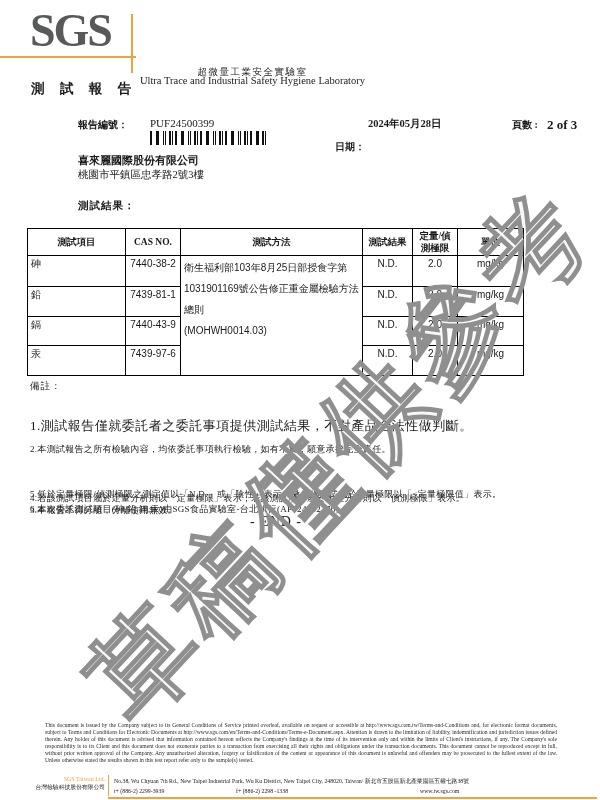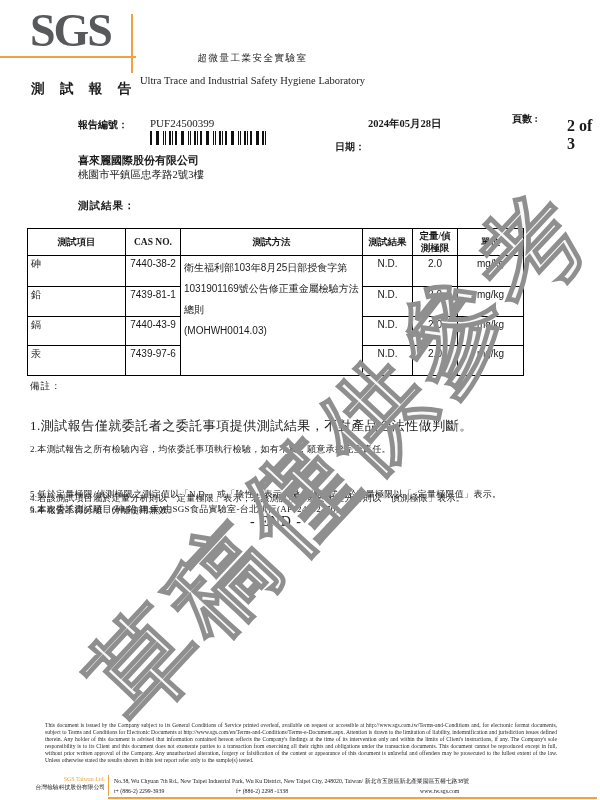--- a/index.html
+++ b/index.html
@@ -13,33 +13,33 @@
   .sans  { font-family:Liberation Serif, serif; }
   .abs { position:absolute; }
 
   
   .logo-text { left:30px; top:6px; font-size:46px; font-weight:bold;
     color:#58595b; letter-spacing:-2px; line-height:50px; }
   .logo-hline { left:0; top:56px; width:136px; height:2px; background:#efa23f; }
   .logo-vline { left:131px; top:14px; width:2px; height:59px; background:#efa23f; }
   .report-title-zh { left:31px; top:80px; font-size:13.5px; font-weight:bold;
     letter-spacing:6px; }
-  .lab-title-zh { left:100px; top:52px; width:305px; text-align:center;
+  .lab-title-zh { left:100px; top:66px; width:305px; text-align:center;
     font-size:9.5px; letter-spacing:1.5px; }
   .lab-title-en { left:100px; top:75px; width:305px; text-align:center;
     font-size:10.5px; color:#222; }
 
   
   .info-label { font-size:10px; font-weight:bold; }
   .lbl-number { left:78px; top:118px; }
   .val-number { left:150px; top:117px; font-size:11px; }
   .lbl-date { left:335px; top:118px;margin-top:22px; }
   .val-date { left:368px; top:117px; font-size:10.5px; font-weight:bold; }
-  .lbl-page { left:512px; top:112px; }
-  .val-page { left:567px; top:117px; font-size:16px; font-weight:bold; }
+  .lbl-page { left:512px; top:118px; }
+  .val-page { left:547px; top:117px; font-size:13px; font-weight:bold; }
 
   .barcode { left:150px; top:131px; width:116px; height:14px;
     background:repeating-linear-gradient(90deg,
       #111 0px,#111 1.5px,#fff 1.5px,#fff 2.5px,
       #111 2.5px,#111 3.2px,#fff 3.2px,#fff 6px,
       #111 6px,#111 8.5px,#fff 8.5px,#fff 9.5px,
       #111 9.5px,#111 10.2px,#fff 10.2px,#fff 12.5px); }
 
   .client-name { left:78px; top:153px; font-size:11px; font-weight:bold; }
   .client-addr { left:78px; top:168px; font-size:10.5px; }

